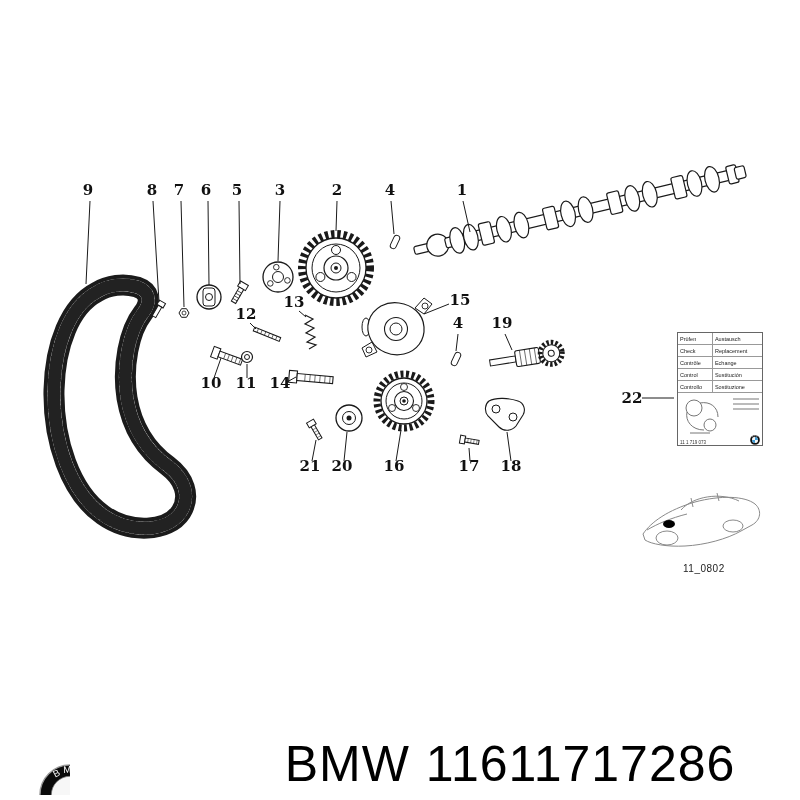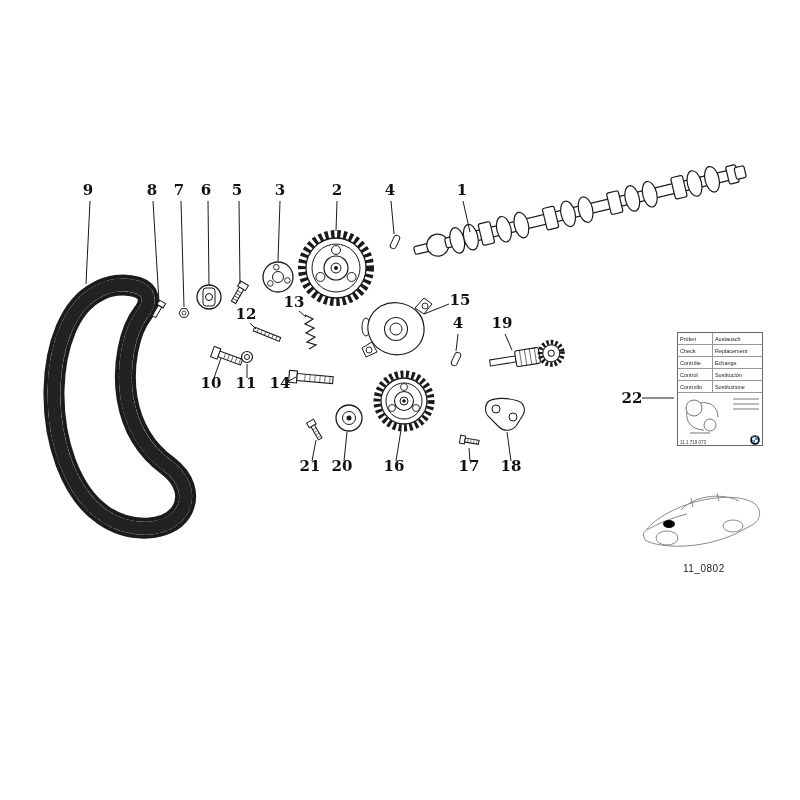--- a/index.html
+++ b/index.html
@@ -317,14 +317,23 @@
       <path d="M48,36 C60,22 88,18 106,27"></path>
       <path d="M60,33 L58,24 M86,27 L84,19"></path>
       <path d="M14,56 C24,50 38,44 54,40"></path>
       <ellipse cx="34" cy="64" rx="11" ry="7"></ellipse>
       <ellipse cx="100" cy="52" rx="10" ry="6"></ellipse>
     </g>
     <ellipse cx="36" cy="50" rx="6" ry="4" fill="#000"></ellipse>
   </svg>
   <div class="car-caption">11_0802</div>
 
+  <div class="footer">
+    <svg class="roundel" viewBox="-34 -34 68 68">
+        <use href="#bmw-roundel"></use>
+      </svg>
+    <div class="part-title">
+      <span>BMW</span>
+      <span>11611717286</span>
+    </div>
+  </div>
 
 </div>
 
 </body></html>

